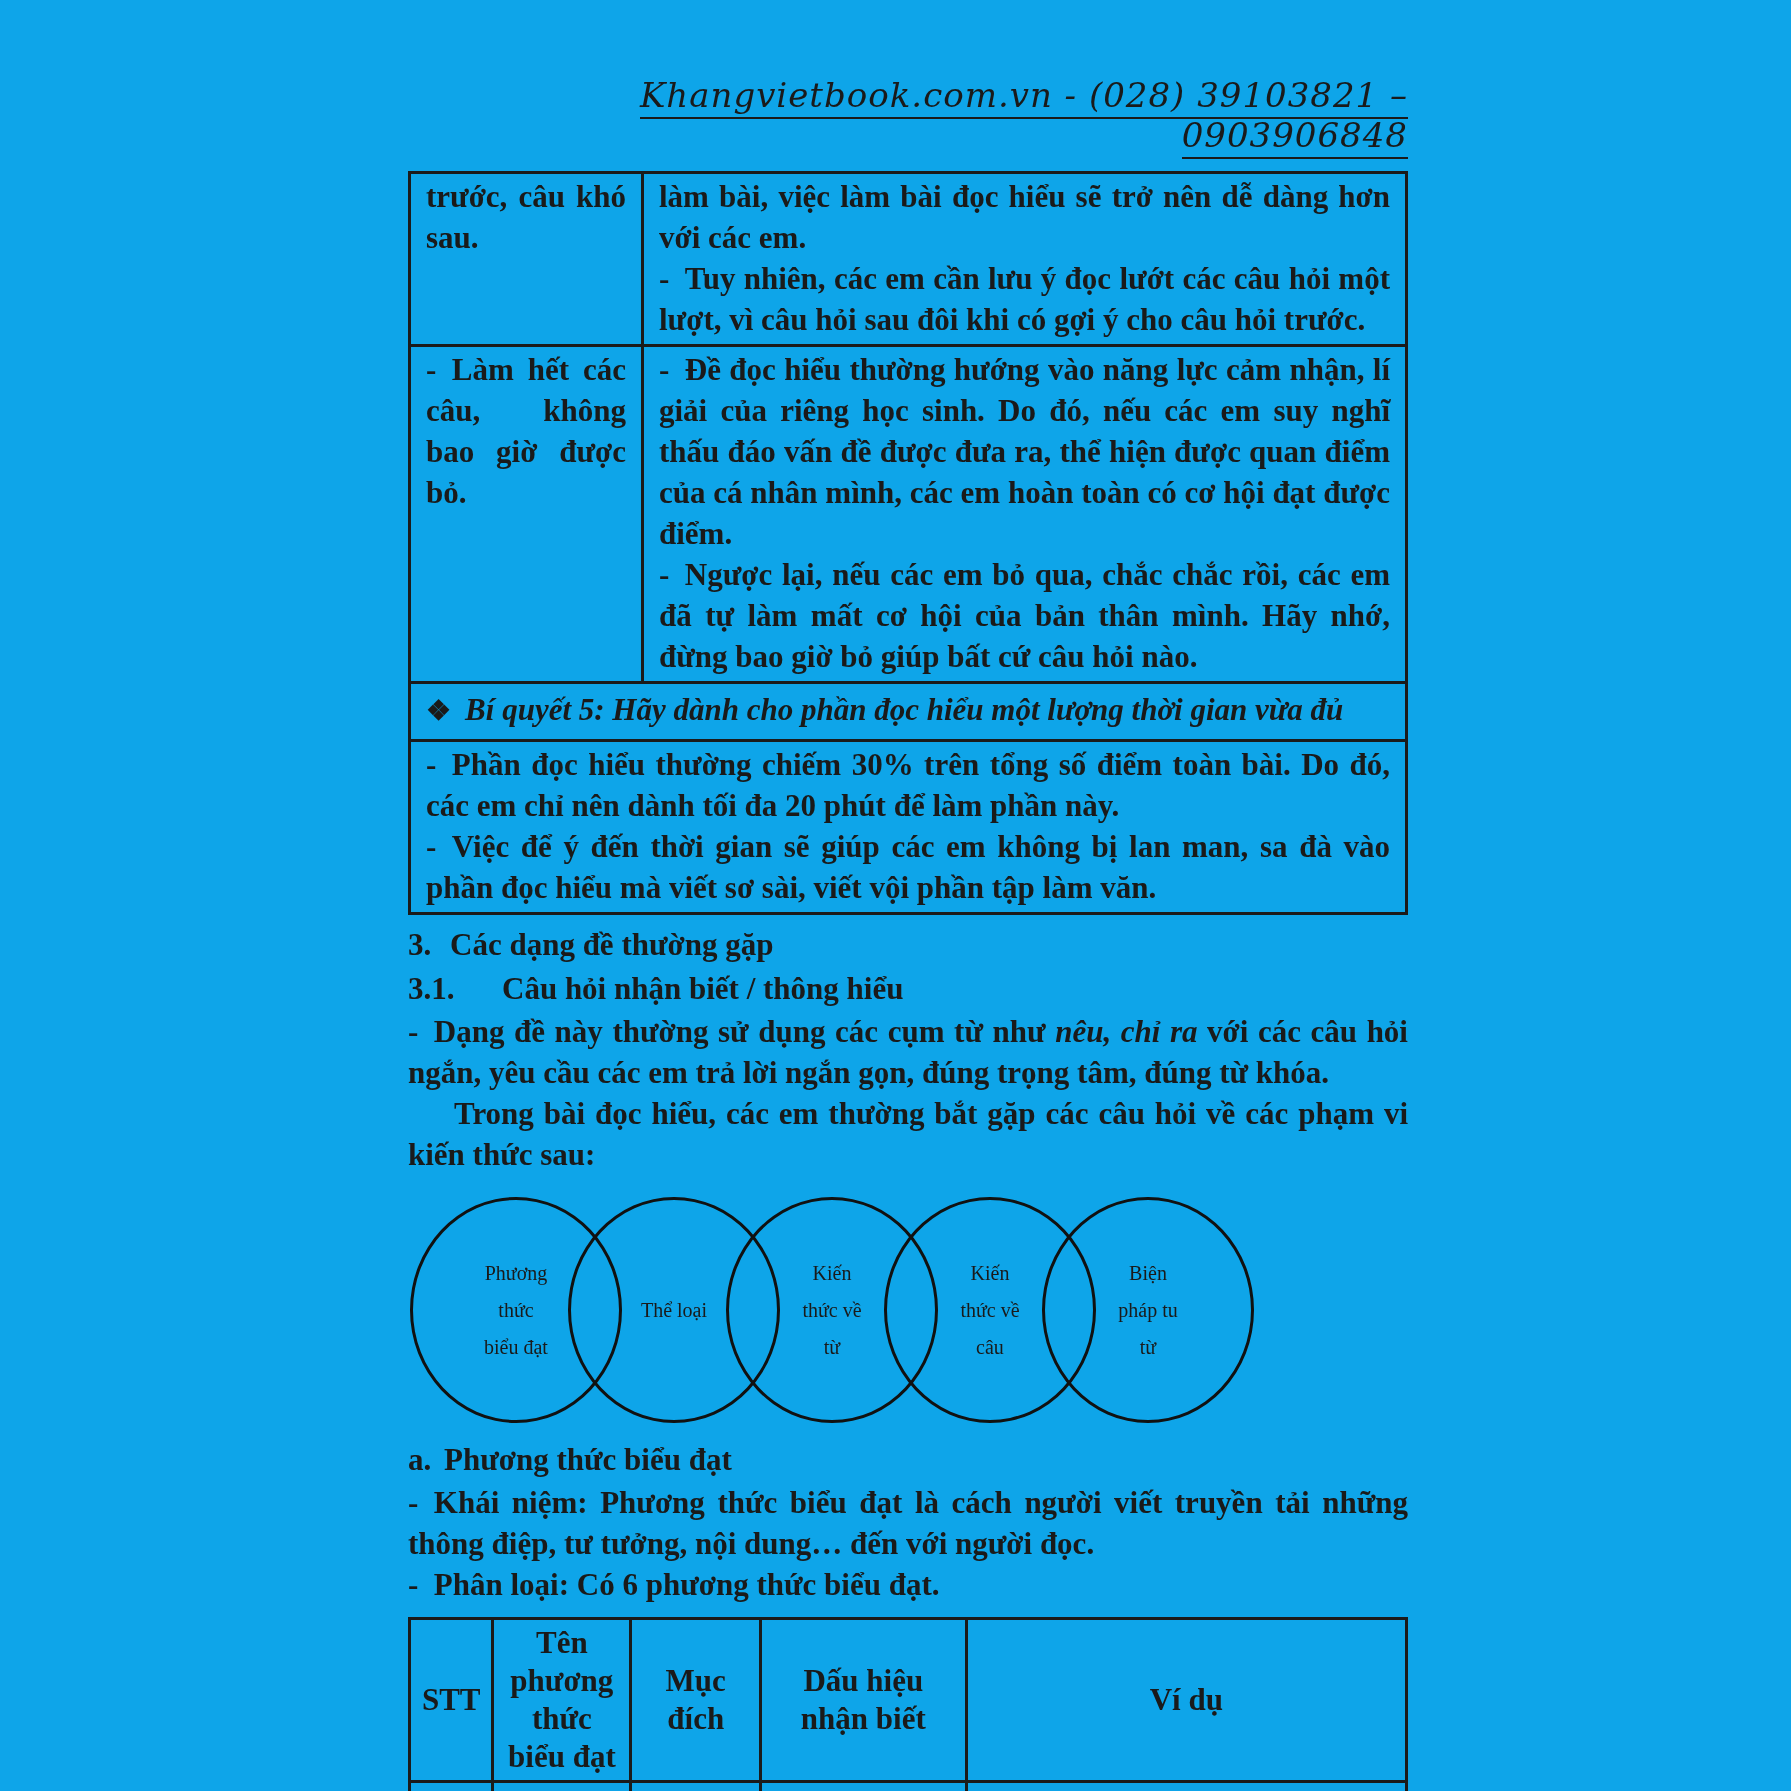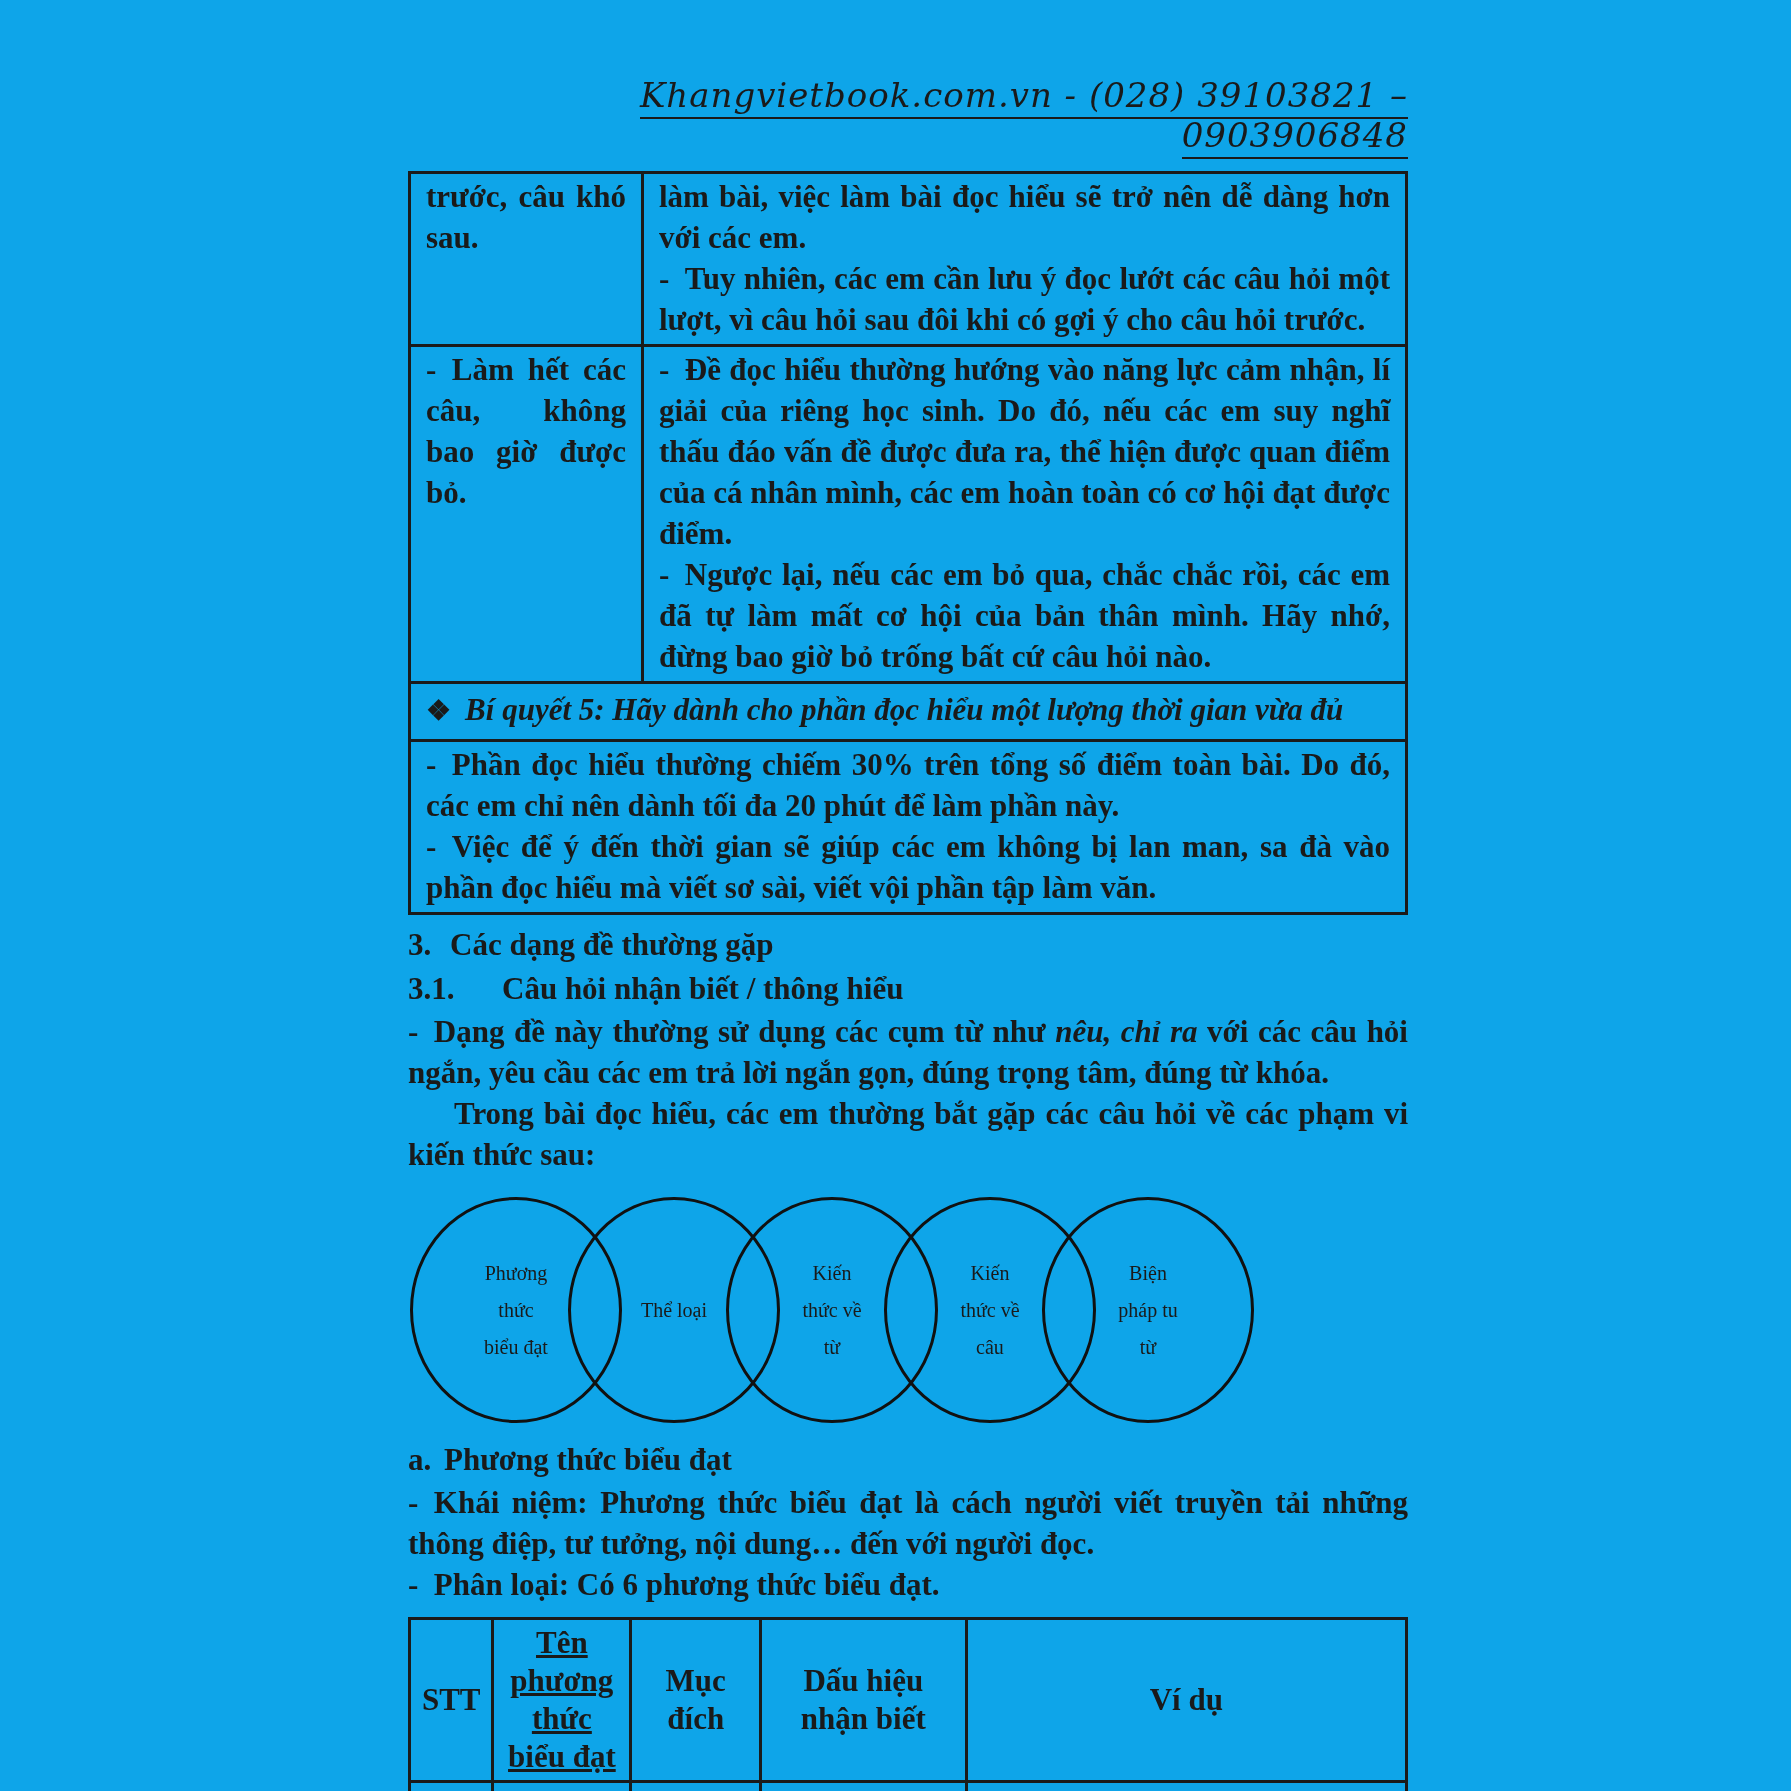--- a/index.html
+++ b/index.html
@@ -42,21 +42,21 @@
     display:flex;align-items:center;justify-content:center;text-align:center;
   }
   .circle + .circle{margin-left:-54px;}
   .circle span{white-space:pre-line;font-size:20px;line-height:37px;text-align:center;}
 
   
   table.methods{border-collapse:collapse;width:1000px;margin-top:12px;}
   table.methods th, table.methods td{border:3px solid #1b1b1b;padding:4px 10px;}
   table.methods th{font-weight:bold;font-size:31px;line-height:38px;text-align:center;vertical-align:middle;}
   table.methods td{font-size:31px;line-height:40px;vertical-align:top;text-align:left;height:44px;overflow:hidden;}
-  .c-stt{width:56px;} .c-name{width:112px;text-decoration:underline;} .c-purpose{width:104px;} .c-signs{width:178px;} .c-example{width:408px;}
+  .c-stt{width:56px;} .c-name{width:112px;} .c-purpose{width:104px;} .c-signs{width:178px;} .c-example{width:408px;}
   td.cell-stt{text-align:center;}
   td.cell-example{font-style:italic;padding-left:18px;}
 </style>
 </head>
 <body>
 
 <div class="page">
   <div class="content">
 
     <div class="header">
@@ -73,21 +73,21 @@
           <p>làm bài, việc làm bài đọc hiểu sẽ trở nên dễ dàng hơn với các em.</p>
           <p>- Tuy nhiên, các em cần lưu ý đọc lướt các câu hỏi một lượt, vì câu hỏi sau đôi khi có gợi ý cho câu hỏi trước.</p>
         </td>
       </tr>
       <tr>
         <td class="lcol">
           <p>- Làm hết các câu, không bao giờ được bỏ.</p>
         </td>
         <td>
           <p>- Đề đọc hiểu thường hướng vào năng lực cảm nhận, lí giải của riêng học sinh. Do đó, nếu các em suy nghĩ thấu đáo vấn đề được đưa ra, thể hiện được quan điểm của cá nhân mình, các em hoàn toàn có cơ hội đạt được điểm.</p>
-          <p>- Ngược lại, nếu các em bỏ qua, chắc chắc rồi, các em đã tự làm mất cơ hội của bản thân mình. Hãy nhớ, đừng bao giờ bỏ trống bất cứ câu hỏi nào.</p>
+          <p>- Ngược lại, nếu các em bỏ qua, chắc chắc rồi, các em đã tự làm mất cơ hội của bản thân mình. Hãy nhớ, đừng bao giờ bỏ giúp bất cứ câu hỏi nào.</p>
         </td>
       </tr>
       <tr>
         <td colspan="2" class="secret-row">
           <p class="line"><span class="diamond">❖</span><span>Bí quyết 5: Hãy dành cho phần đọc hiểu một lượng thời gian vừa đủ</span></p>
         </td>
       </tr>
       <tr>
         <td colspan="2">
           <p>- Phần đọc hiểu thường chiếm 30% trên tổng số điểm toàn bài. Do đó, các em chỉ nên dành tối đa 20 phút để làm phần này.</p>

